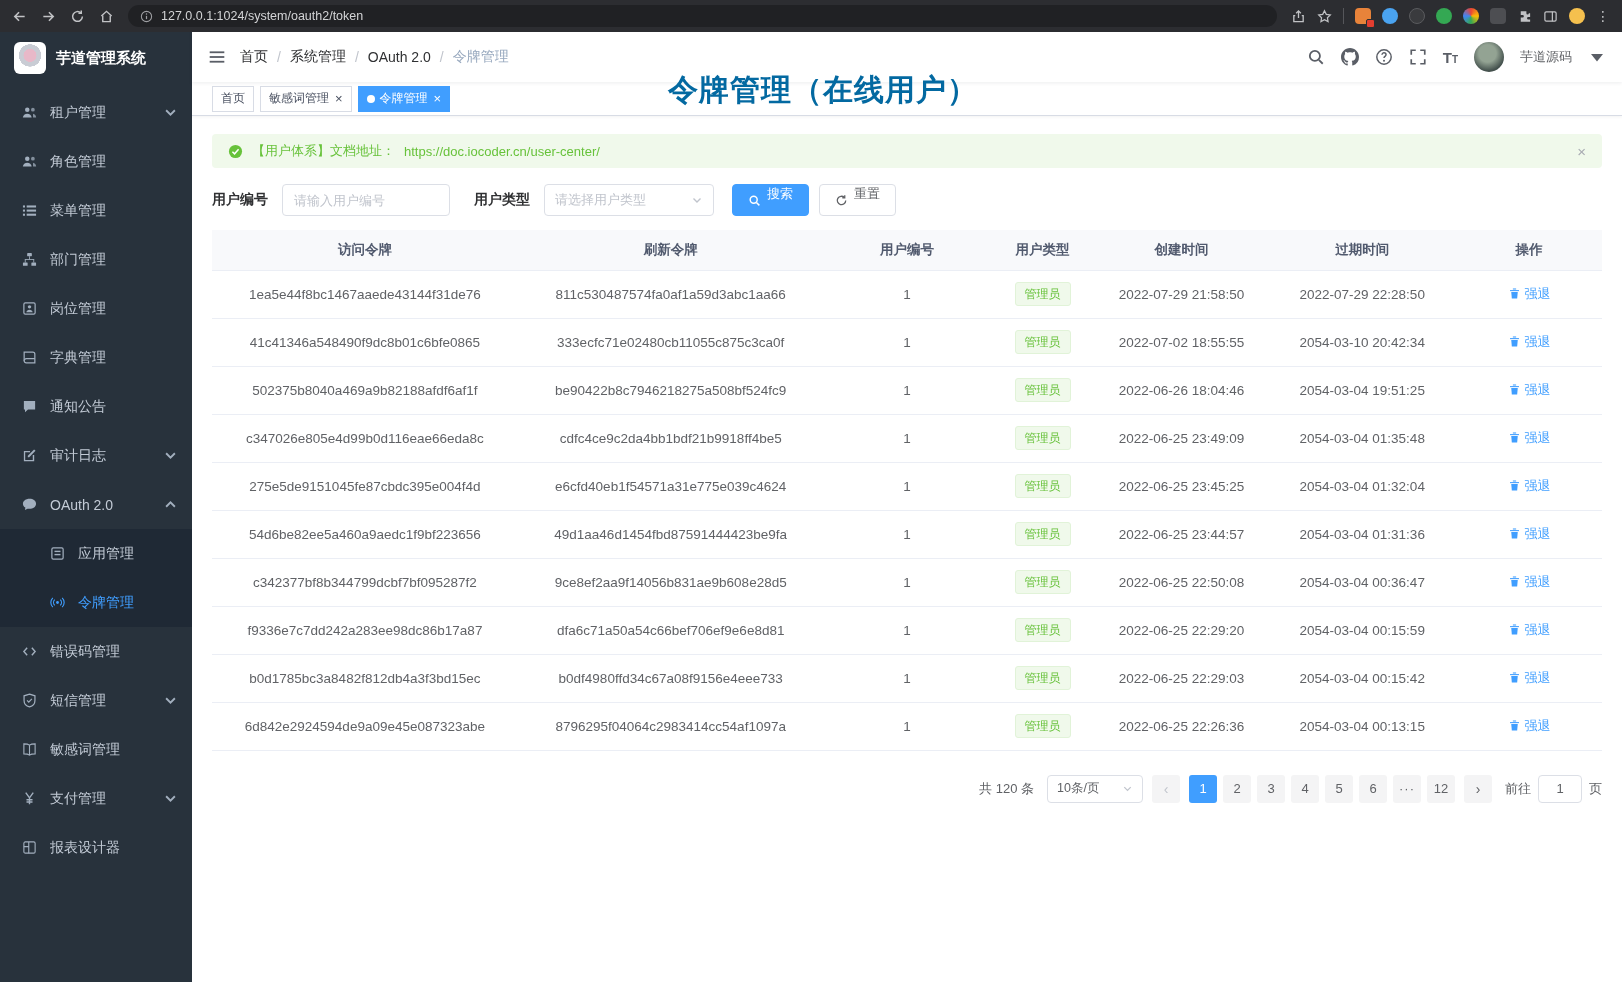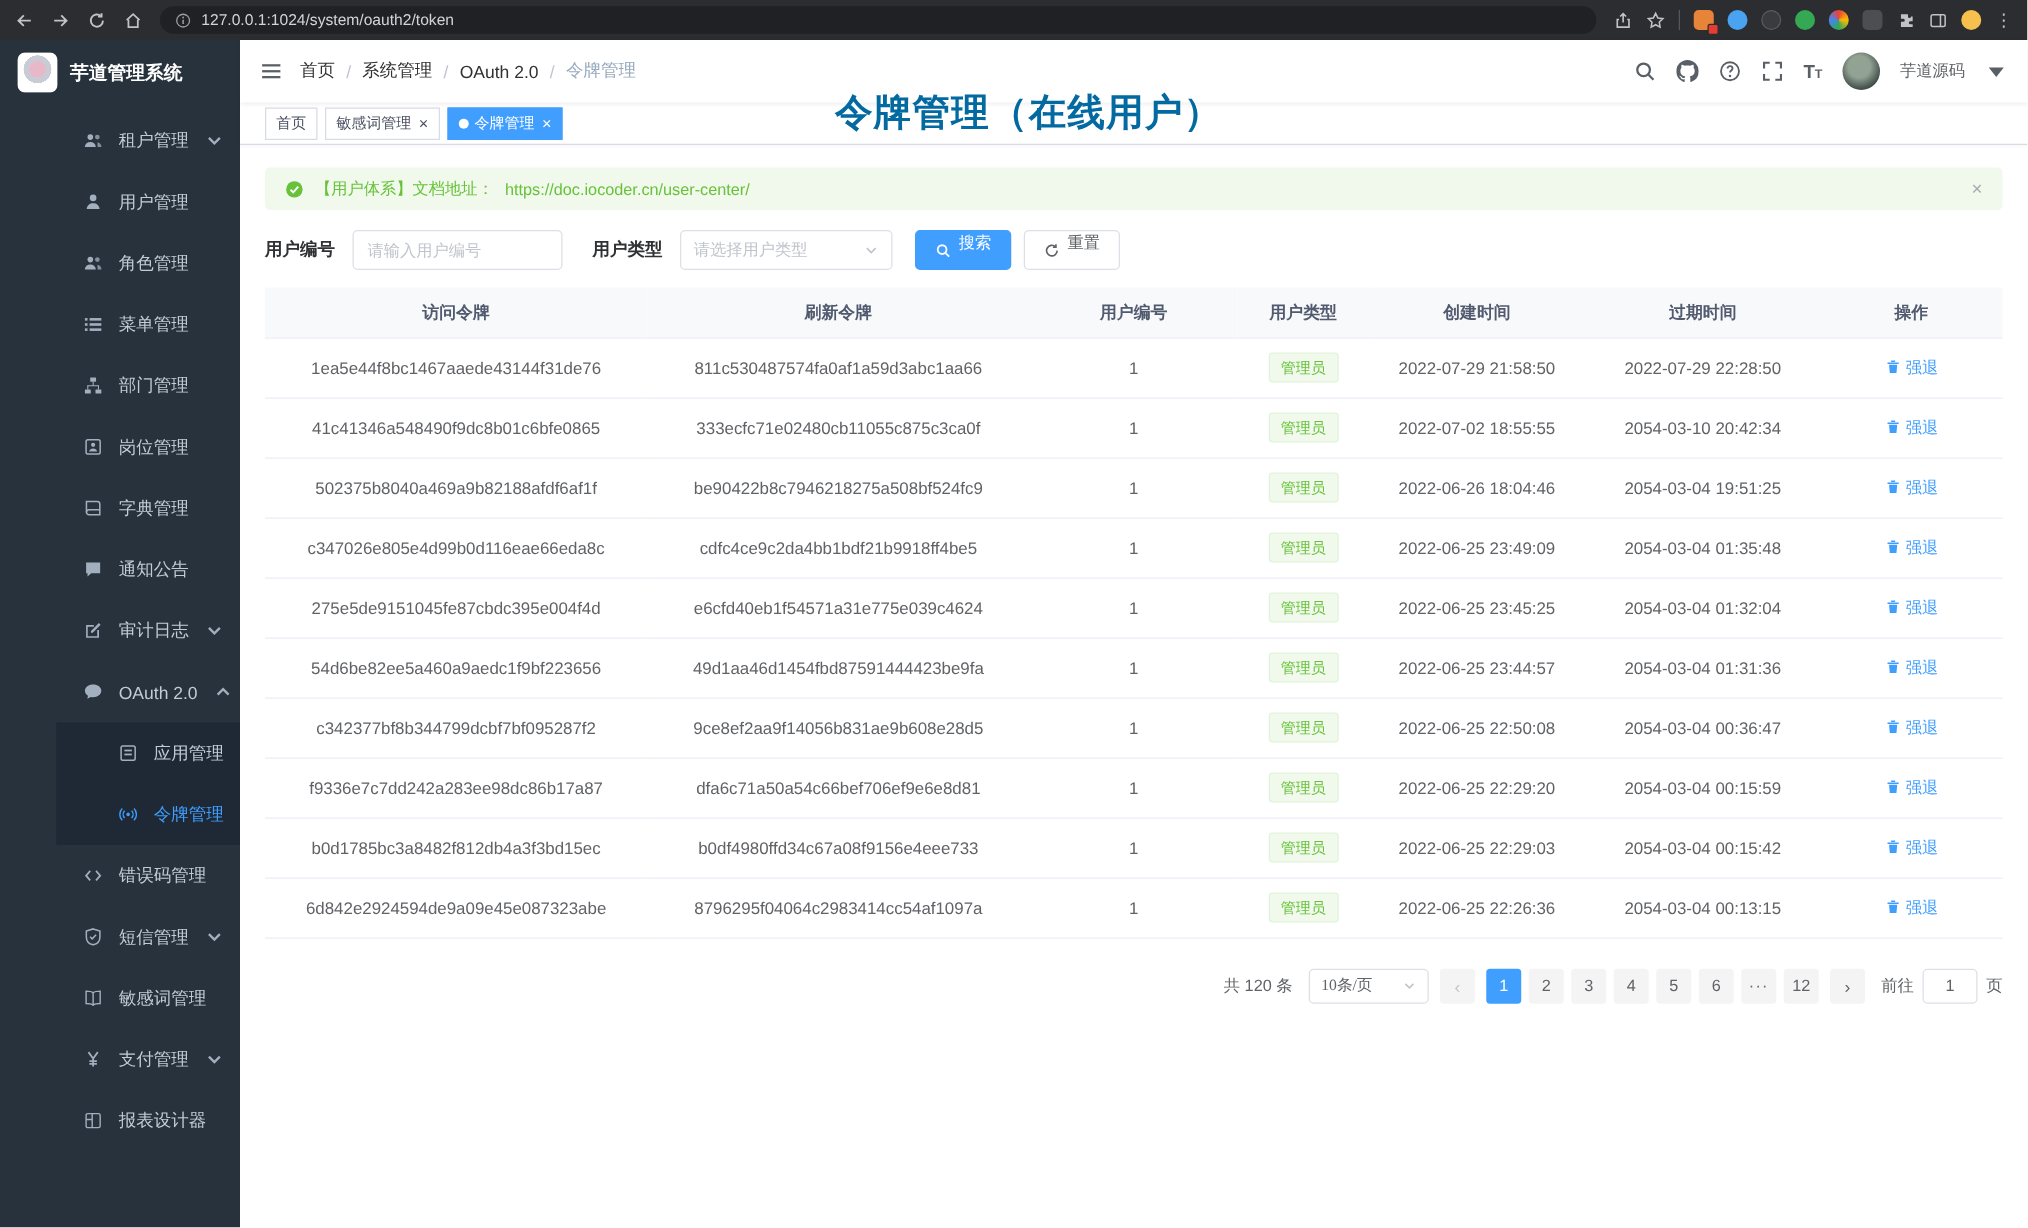--- a/index.html
+++ b/index.html
@@ -23,21 +23,21 @@
   
   .body-row { flex:1; display:flex; min-height:0; }
   .sidebar { flex:0 0 192px; width:192px; background:#28323c; display:flex; flex-direction:column; color:#bfcbd9; }
   .main { flex:1; display:flex; flex-direction:column; min-width:0; background:#fff; }
 
   
   .logo { height:52px; display:flex; align-items:center; gap:10px; padding:0 14px; background:#28323c; cursor:pointer; }
   .logo-img { width:32px; height:32px; border-radius:6px; background:#fff;
               background-image:radial-gradient(circle at 50% 42%, #e8b8c8 0 26%, #c9ccd4 27% 45%, #fff 46%); flex:0 0 auto; }
   .logo-text { color:#fff; font-size:15px; font-weight:700; white-space:nowrap; }
-  .menu { flex:1; overflow:hidden; padding-top:4px;padding-left:45px; }
+  .menu { flex:1; overflow:hidden; padding-top:4px; }
   .menu-item { height:49px; display:flex; align-items:center; padding:0 14px 0 22px; gap:13px; font-size:14px; color:#c3cbd6; cursor:pointer; white-space:nowrap; }
   .menu-item .icon { font-size:15px; color:#a2afbe; }
   .menu-item.sub { padding-left:50px; background:#1f2935; }
   .menu-item.active { color:#409eff; }
   .menu-item.active .icon { color:#409eff; }
   .mi-label { flex:1; }
   .chev { font-size:11px; color:#97a3b2; }
   .chev.up svg { transform:rotate(180deg); }
 
   
@@ -83,21 +83,21 @@
 
   table { width:100%; border-collapse:collapse; font-size:13.5px; color:#606266; table-layout:fixed; }
   thead th { background:#f8f9fb; color:#515a6e; font-weight:700; font-size:13.5px; height:40px; border-bottom:1px solid #ebeef5; text-align:center; }
   tbody td { height:48px; border-bottom:1px solid #ebeef5; text-align:center; white-space:nowrap; overflow:hidden; text-overflow:ellipsis; }
   .badge { display:inline-block; padding:2px 9px; font-size:12px; color:#67c23a; background:#f0f9eb; border:1px solid #e1f3d8; border-radius:3px; line-height:1.5; }
   .action { color:#409eff; display:inline-flex; align-items:center; gap:4px; cursor:pointer; font-size:13px; }
   .action .icon { font-size:13px; }
 
   .pagination { display:flex; align-items:center; justify-content:flex-end; gap:9px; margin-top:24px; font-size:13px; color:#606266; }
   .ptotal { margin-right:4px; }
-  .psel { width:96px; height:28px; border:1px solid #dcdfe6; border-radius:4px; display:flex; align-items:center; justify-content:space-between; padding:0 9px; font-size:12.5px; color:#606266; cursor:pointer; background:#fff;font-family:Liberation Serif, serif; }
+  .psel { width:96px; height:28px; border:1px solid #dcdfe6; border-radius:4px; display:flex; align-items:center; justify-content:space-between; padding:0 9px; font-size:12.5px; color:#606266; cursor:pointer; background:#fff; }
   .psel .icon { font-size:11px; color:#c0c4cc; }
   .pages { display:flex; align-items:center; gap:6px; }
   .pbtn { min-width:28px; height:28px; padding:0 4px; border-radius:3px; background:#f4f4f5; color:#606266; display:inline-flex; align-items:center; justify-content:center; font-size:13px; cursor:pointer; }
   .pbtn.active { background:#409eff; color:#fff; }
   .pbtn.nav { font-size:14px; }
   .pbtn.disabled { color:#c0c4cc; cursor:default; }
   .pbtn.ell { letter-spacing:1px; }
   .pgoto { display:flex; align-items:center; gap:7px; margin-left:4px; }
   .pgoto input { width:44px; height:28px; border:1px solid #dcdfe6; border-radius:4px; text-align:center; font-size:13px; color:#606266; font-family:inherit; }
 
@@ -198,29 +198,20 @@
             <span class="mi-label">租户管理</span>
             <span class="icon chev">
               <svg viewBox="0 0 12 12" fill="none" stroke="currentColor" stroke-width="1.5">
                 <path d="M2.5 4.2 6 7.7l3.5-3.5"></path>
               </svg>
             </span>
           </div>
           <div class="menu-item">
             <span class="icon">
               <svg viewBox="0 0 16 16" fill="currentColor">
-                <circle cx="8" cy="4.6" r="2.8"></circle>
-                <path d="M2.5 14c.4-3.2 2.6-4.8 5.5-4.8s5.1 1.6 5.5 4.8z"></path>
-              </svg>
-            </span>
-            <span class="mi-label">用户管理</span>
-          </div>
-          <div class="menu-item">
-            <span class="icon">
-              <svg viewBox="0 0 16 16" fill="currentColor">
                 <circle cx="5.6" cy="5" r="2.4"></circle>
                 <path d="M.9 13.4c.3-2.8 2.2-4.2 4.7-4.2s4.4 1.4 4.7 4.2z"></path>
                 <circle cx="11.6" cy="5" r="2" opacity=".75"></circle>
                 <path d="M11.7 9.4c2 .3 3.2 1.7 3.4 4h-3.3z" opacity=".75"></path>
               </svg>
             </span>
             <span class="mi-label">角色管理</span>
           </div>
           <div class="menu-item">
             <span class="icon">

